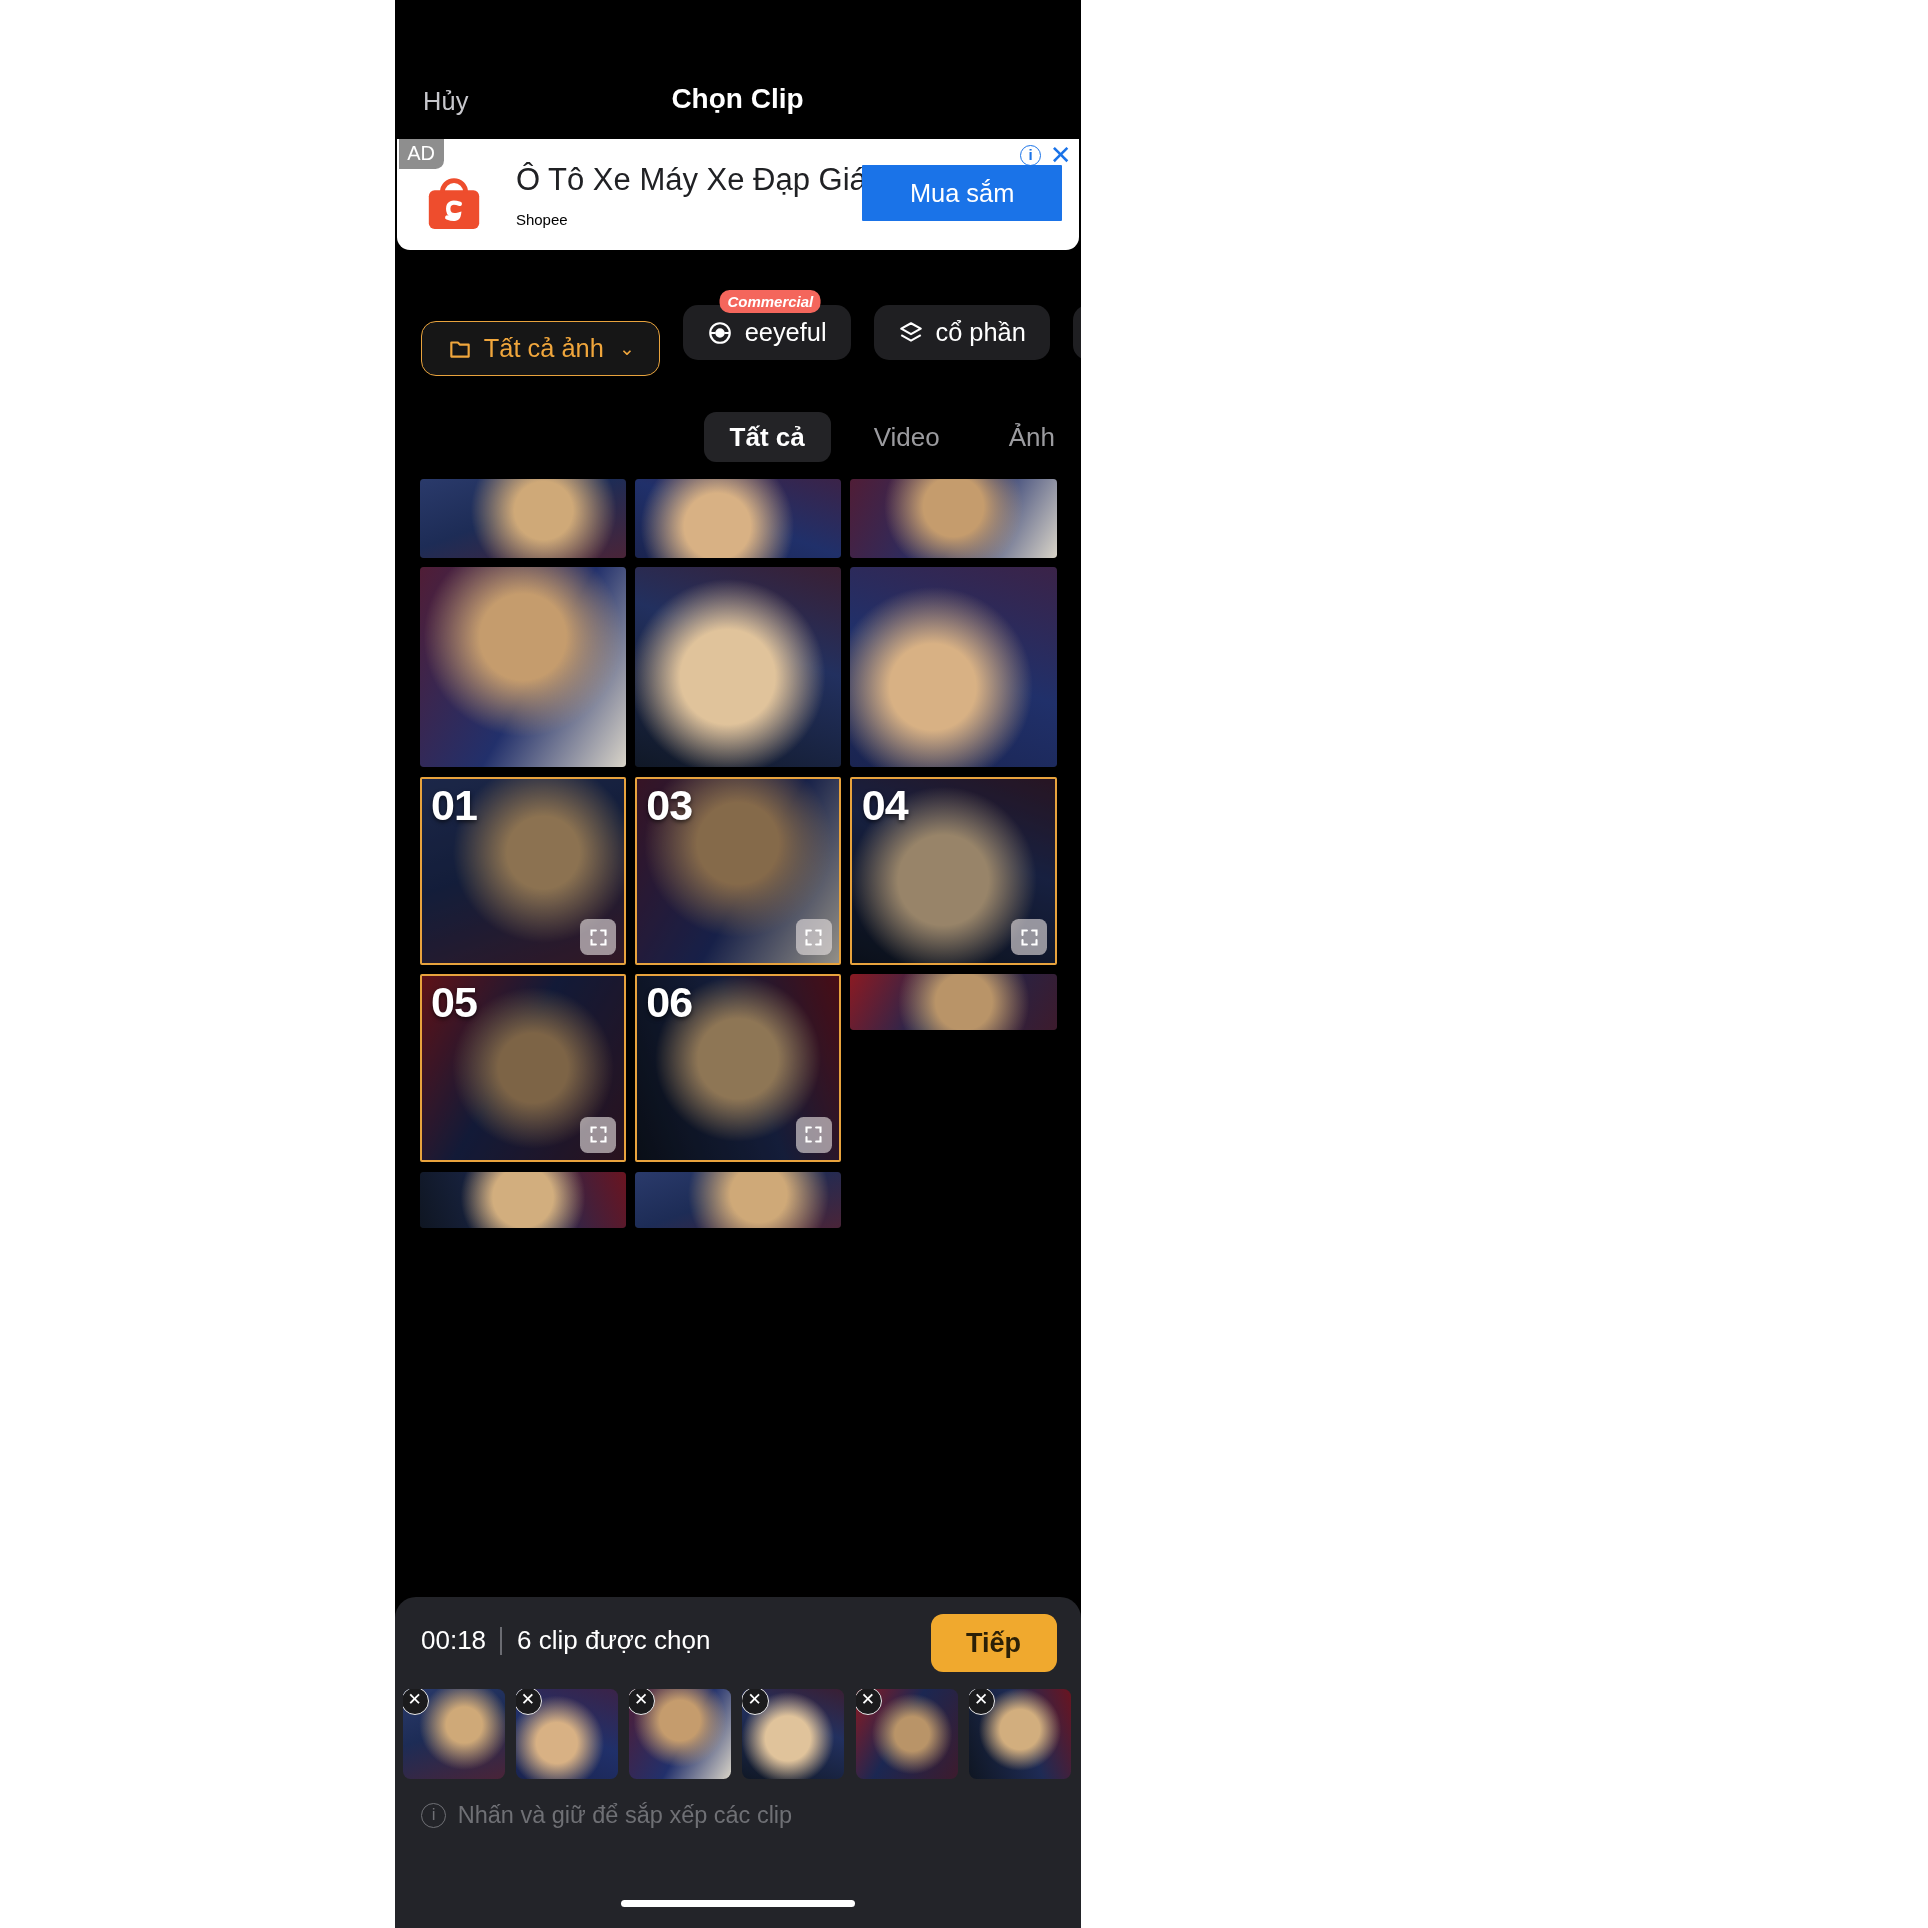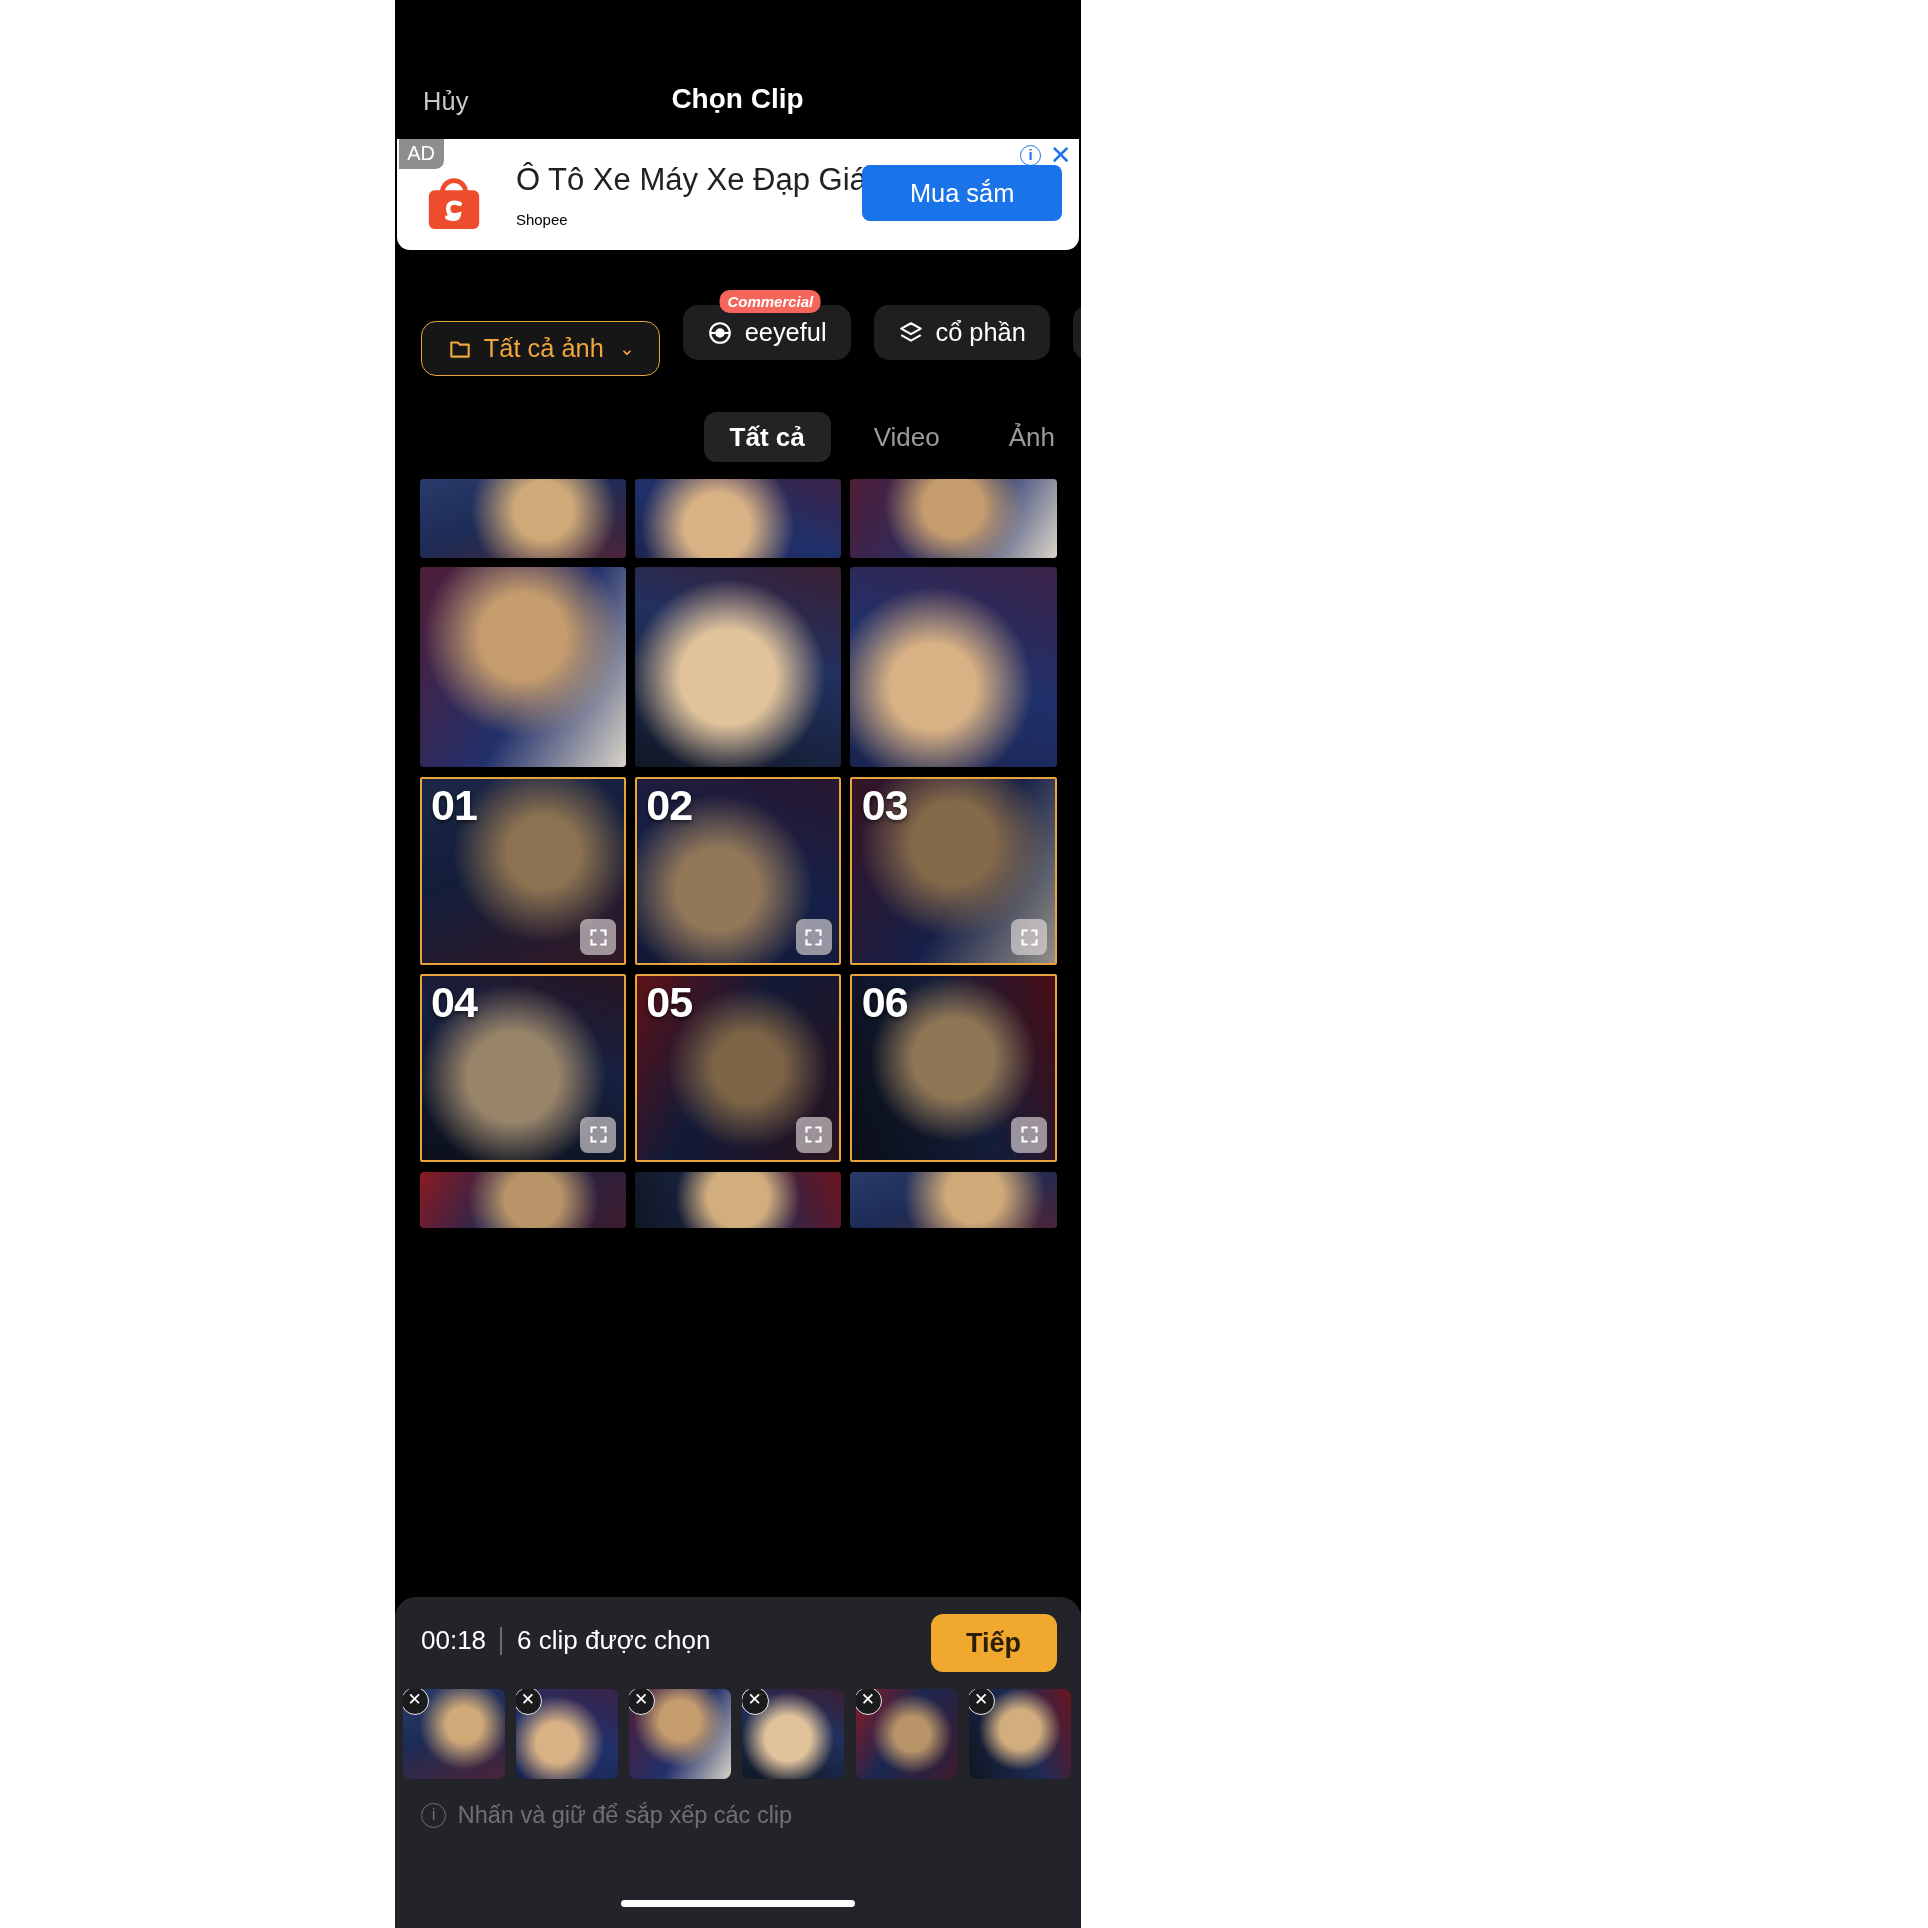--- a/index.html
+++ b/index.html
@@ -77,21 +77,21 @@
     white-space: nowrap;
   }
   .ad-sub {
     position: absolute; left: 119px; top: 72px;
     font-size: 15px; color: #000000;
   }
   .ad-cta {
     position: absolute; right: 17px; top: 26px;
     width: 200px; height: 56px;
     background: #1a73e8; color: #ffffff;
-    border-radius: 8px;
+    border-radius: 1px;
     font-size: 25.4px; line-height: 56px; text-align: center;
   }
 
   
   .chips {
     position: relative;
     margin-top: 45px;
     height: 75px;
     padding-left: 26px;
     display: flex; align-items: center; gap: 22.6px;
@@ -356,30 +356,20 @@
           <div class="ph ph-a"></div>
           <div class="dim"></div>
           <div class="num">01</div>
           <div class="expand">
             <svg viewBox="0 0 24 24" fill="none" stroke="#ffffff" stroke-width="2.4" stroke-linecap="round">
               <path d="M9 4H4v5M15 4h5v5M15 20h5v-5M9 20H4v-5"></path>
             </svg>
           </div>
         </div>
         <div class="cell r-sel sel">
-          <div class="ph ph-b"></div>
-          <div class="dim"></div>
-          <div class="num">02</div>
-          <div class="expand">
-            <svg viewBox="0 0 24 24" fill="none" stroke="#ffffff" stroke-width="2.4" stroke-linecap="round">
-              <path d="M9 4H4v5M15 4h5v5M15 20h5v-5M9 20H4v-5"></path>
-            </svg>
-          </div>
-        </div>
-        <div class="cell r-sel sel">
           <div class="ph ph-c"></div>
           <div class="dim"></div>
           <div class="num">03</div>
           <div class="expand">
             <svg viewBox="0 0 24 24" fill="none" stroke="#ffffff" stroke-width="2.4" stroke-linecap="round">
               <path d="M9 4H4v5M15 4h5v5M15 20h5v-5M9 20H4v-5"></path>
             </svg>
           </div>
         </div>
         <div class="cell r-sel sel">

